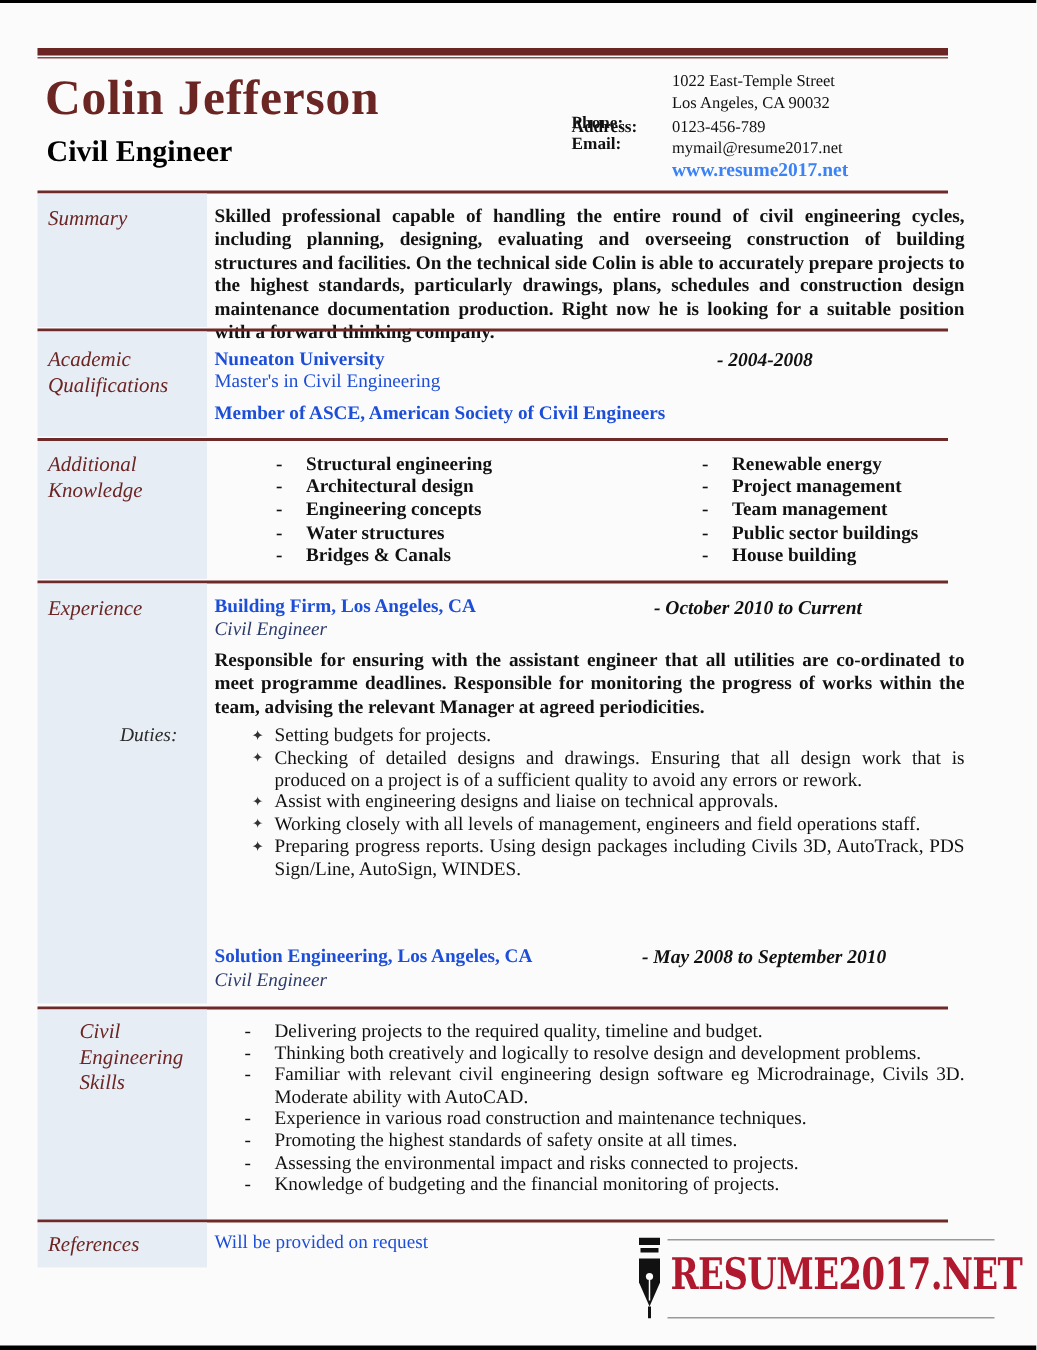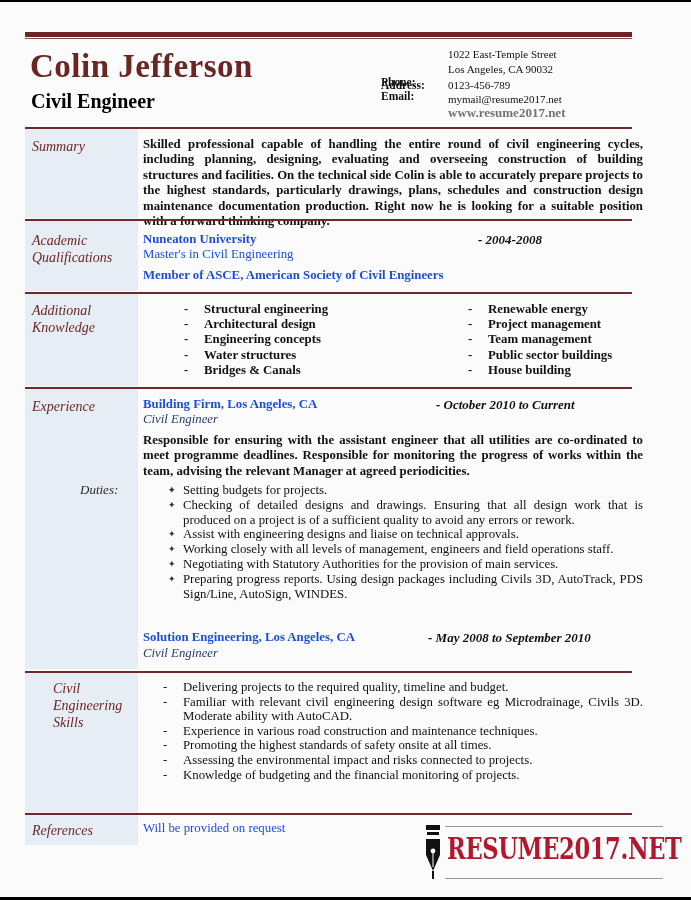--- a/index.html
+++ b/index.html
@@ -10,21 +10,21 @@
 
   .rule-thick { position: absolute; left: 25px; width: 607px; height: 5px; background: #6b2523; }
   .rule-thin { position: absolute; left: 25px; width: 607px; height: 1px; background: #8b4a47; }
   .rule-sec { position: absolute; left: 25px; width: 607px; height: 2px; background: #6e2a28; }
 
   .name { position: absolute; left: 30px; top: 48px; font-size: 33px; font-weight: bold; color: #6b2523; letter-spacing: 0.5px; }
   .title { position: absolute; left: 31px; top: 90px; font-size: 20px; font-weight: bold; color: #000; }
 
   .contact-label { position: absolute; left: 381px; font-size: 11.5px; font-weight: bold; color: #111; }
   .contact-val { position: absolute; left: 448px; font-size: 11px; color: #111; }
-  .contact-web { position: absolute; left: 448px; top: 105px; font-size: 13px; font-weight: bold; color: #737373; }
+  .contact-web { position: absolute; left: 448px; top: 105px; font-size: 13px; font-weight: bold; color: #3b82f6; }
 
   .side { position: absolute; left: 25px; width: 113px; background: #e7edf5; }
   .sec-label { position: absolute; left: 32px; font-size: 14px; font-style: italic; color: #6b2523; line-height: 17px; }
   .duties-label { position: absolute; left: 80px; top: 482px; font-size: 13px; font-style: italic; color: #2a2a2a; }
 
   .body-text { position: absolute; left: 143px; width: 500px; font-size: 12.8px; line-height: 15.4px; text-align: justify; color: #111; font-weight: bold; }
   .bold { font-weight: bold; }
   .line { position: absolute; left: 143px; font-size: 12.8px; white-space: nowrap; color: #1d4ed8; }
   .date { position: absolute; font-size: 13px; font-style: italic; font-weight: bold; color: #111; white-space: nowrap; }
   .role { color: #2b3a6b; font-style: italic; font-size: 12.8px; position: absolute; left: 143px; }
@@ -118,38 +118,39 @@
 <div class="date" style="left:436px; top:397px;">- October 2010  to Current</div>
 <div class="role" style="top:412px;">Civil Engineer</div>
 <div class="body-text" style="top:433px;">Responsible for ensuring with the assistant engineer that all utilities are co-ordinated to meet programme deadlines. Responsible for monitoring the progress of works within the team, advising the relevant Manager at agreed periodicities.</div>
 
 <ul class="duties" style="top:483px;">
   <li><span class="bul">✦</span></li>
   <li><span class="bul">✦</span><span>Setting budgets for projects.</span></li>
   <li><span class="bul">✦</span><span>Checking of detailed designs and drawings. Ensuring that all design work that is produced on a project is of a sufficient quality to avoid any errors or rework.</span></li>
   <li><span class="bul">✦</span><span>Assist with engineering designs and liaise on technical approvals.</span></li>
   <li><span class="bul">✦</span><span>Working closely with all levels of management, engineers and field operations staff.</span></li>
-  <li><span class="bul">✦</span><span>Negotiating with Statutory Authorities for the provision of main services.</span></li>
+  <li><span class="bul">✦</span></li>
   <li><span class="bul">✦</span><span>Preparing progress reports. Using design packages including Civils 3D, AutoTrack, PDS Sign/Line, AutoSign, WINDES.</span></li>
 </ul>
 
 <div class="line bold" style="top:630px;">Solution Engineering, Los Angeles, CA</div>
 <div class="date" style="left:428px; top:630px;">- May 2008  to September 2010</div>
 <div class="role" style="top:646px;">Civil Engineer</div>
 
 <div class="rule-sec" style="top:671px;"></div>
 
 <div class="side" style="top:673px; height:140px;"></div>
 <div class="sec-label" style="top:680px;margin-left:21px;">
   <div>Civil</div>
   <div>Engineering</div>
   <div>Skills</div>
 </div>
 <ul class="skills" style="top:680px;">
   <li>Delivering projects to the required quality, timeline and budget.</li>
+  <li>Thinking both creatively and logically to resolve design and development problems.</li>
   <li>Familiar with relevant civil engineering design software eg Microdrainage, Civils 3D. Moderate ability with AutoCAD.</li>
   <li>Experience in various road construction and maintenance techniques.</li>
   <li>Promoting the highest standards of safety onsite at all times.</li>
   <li>Assessing the environmental impact and risks connected to projects.</li>
   <li>Knowledge of budgeting and the financial monitoring of projects.</li>
 </ul>
 
 <div class="rule-sec" style="top:813px;"></div>
 
 <div class="side" style="top:815px; height:30px;"></div>

